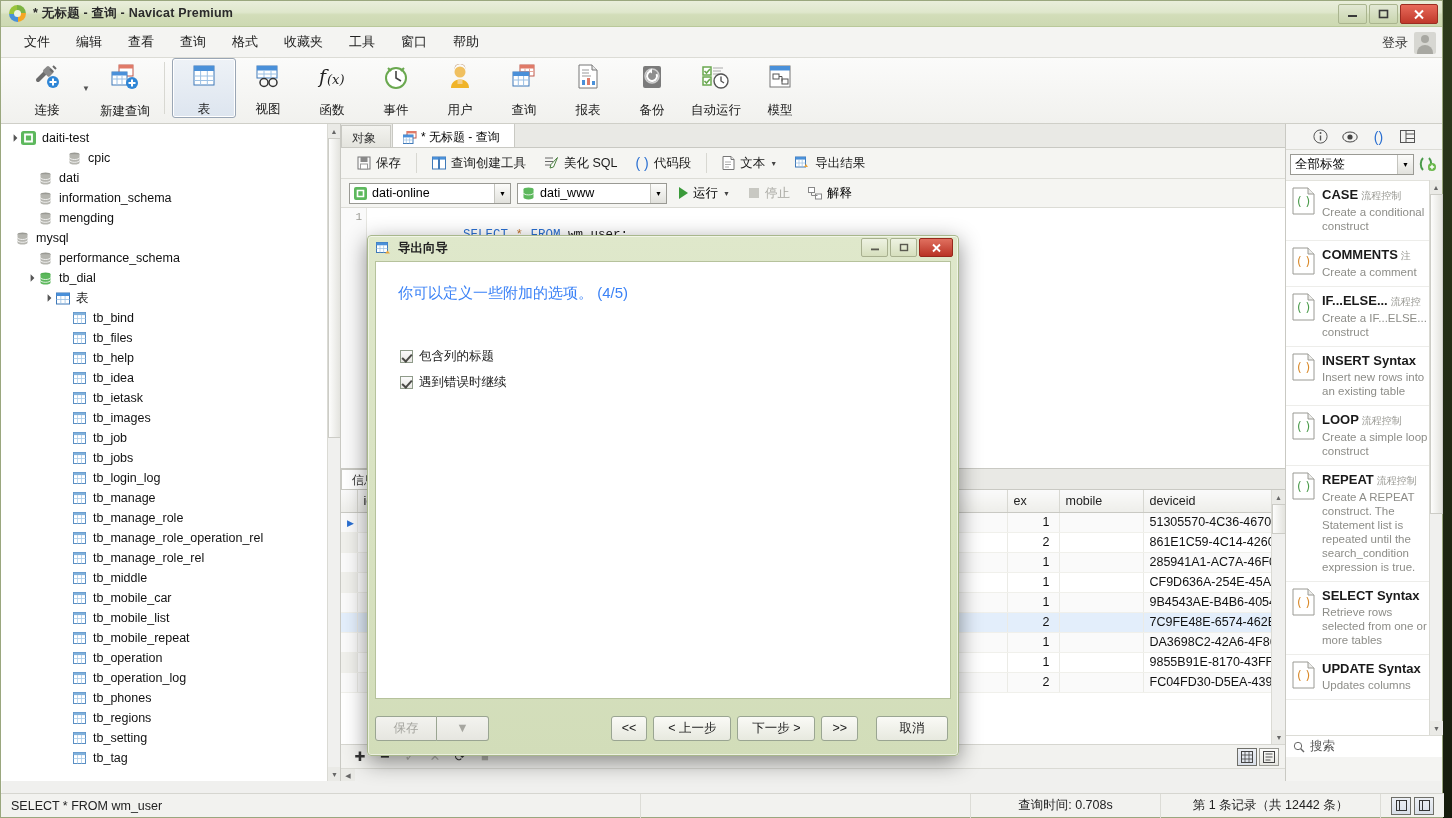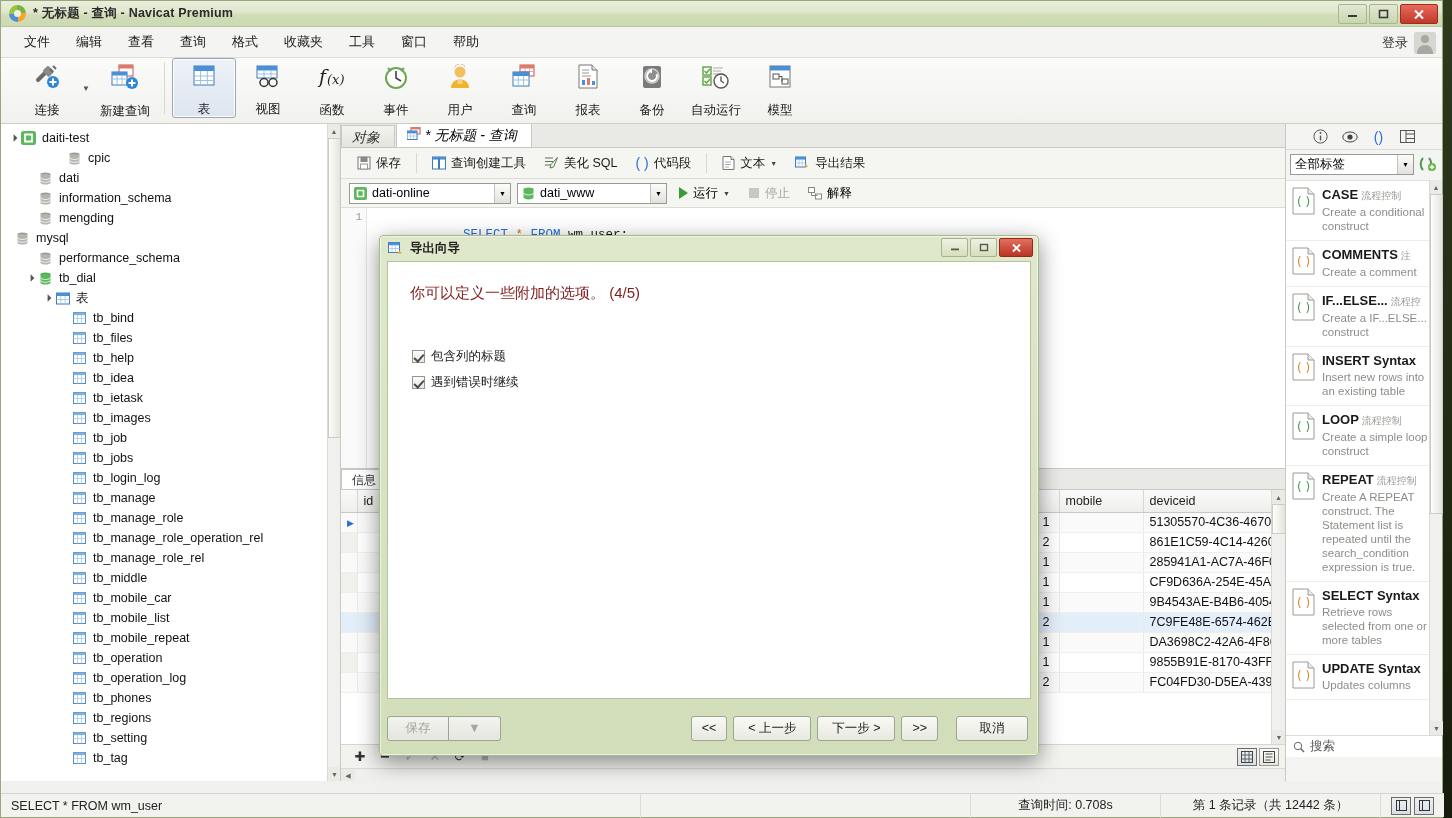--- a/index.html
+++ b/index.html
@@ -77,22 +77,22 @@
   .tnode .ic { width:17px; height:15px; margin-right:5px; flex:none; display:flex; align-items:center; justify-content:center; }
   .tnode .nm { color:#111; }
   .tree-scroll { position:absolute; right:0; top:0; width:13px; height:100%; background:#f0f0ee; border-left:1px solid #dadad4; }
   .ts-up, .ts-dn { height:14px; display:flex; align-items:center; justify-content:center; font-size:7px; color:#666; background:#eaeae6; }
   .ts-dn { position:absolute; bottom:0; width:13px; }
   .ts-thumb { position:absolute; top:14px; width:13px; height:300px; background:linear-gradient(90deg,#fdfdfc,#e3e3de);
     border:1px solid #ccccc6; }
 
   
   .obj-tabs { height:24px; background:#e9e9e5; display:flex; align-items:flex-end; border-bottom:1px solid #c9c9c3; }
-  .otab { height:22px; padding:3px 14px 0 10px; font-size:14px; background:linear-gradient(180deg,#f3f3ef,#e4e4de);
-    border:1px solid #c9c9c3; border-bottom:none; margin-right:1px; display:flex; gap:4px; cursor:default; color:#333;font-style:italic; }
+  .otab { height:22px; padding:3px 14px 0 10px; font-size:12px; background:linear-gradient(180deg,#f3f3ef,#e4e4de);
+    border:1px solid #c9c9c3; border-bottom:none; margin-right:1px; display:flex; align-items:center; gap:4px; cursor:default; color:#333; }
   .otab.active { background:#fff; height:24px; color:#000; }
   .otab .tic { width:14px; height:13px; display:inline-block; }
 
   
   .qbar { height:31px; background:#f5f5f2; border-bottom:1px solid #dcdcd6; display:flex; align-items:center; padding-left:8px; gap:2px; }
   .qbtn { display:flex; align-items:center; gap:5px; padding:3px 7px; font-size:12.5px; color:#1a1a1a; cursor:default; border:1px solid transparent; border-radius:2px; }
   .qsep { width:1px; height:20px; background:#d8d8d2; margin:0 5px; }
   .caret { font-size:7px; color:#444; }
 
   
@@ -162,33 +162,33 @@
     background:#fff; display:flex; align-items:center; gap:5px; padding-left:7px; font-size:12.5px; color:#555; }
 
   
   .statusbar { position:absolute; left:0; bottom:0; width:1443px; height:24px; background:#f2f2ef;
     border-top:1px solid #d6d6d0; display:flex; align-items:center; font-size:12.5px; }
   .sb-cell { height:24px; display:flex; align-items:center; padding:0 10px; border-right:1px solid #dcdcd6; color:#222; }
   .sb-sql { width:640px; }
   .sb-spacer { flex:1; border-right:1px solid #dcdcd6; height:24px; }
 
   
-  .dlg { position:absolute; left:378px; top:234px; width:660px; height:521px;
+  .dlg { position:absolute; left:366px; top:234px; width:592px; height:521px;
     background:linear-gradient(180deg,#dfe8cb,#d2ddb9);
     border:1px solid #a8b78c; border-radius:4px;
     box-shadow:0 6px 22px rgba(0,0,0,.45), 0 0 0 1px rgba(255,255,255,.55) inset; }
   .dlg-title { height:25px; display:flex; align-items:center; padding-left:8px; position:relative; }
   .dlg-title .dic { width:15px; height:14px; margin-right:7px; }
   .dlg-title .dtx { font-size:12.5px; font-weight:bold; color:#222; }
   .dlg-wbtns { position:absolute; right:5px; top:2px; display:flex; gap:2px; }
   .dlg-wb { width:27px; height:19px; border:1px solid #a8b08f; border-radius:2px;
     background:linear-gradient(180deg,#eef2e2,#d6dfbd); display:flex; align-items:center; justify-content:center; font-size:10px; color:#5a5a50; }
   .dlg-wb.close { width:34px; background:linear-gradient(180deg,#e0705f,#b93325); color:#fff; border-color:#97281c; font-weight:bold; }
   .dlg-body { position:absolute; left:7px; right:7px; top:25px; height:438px; background:#fff; border:1px solid #b6c29c; }
-  .dlg-heading { font-size:15px; color:#7f1d1d; padding:22px 0 0 22px; }
+  .dlg-heading { font-size:15px; color:#3b82f6; padding:22px 0 0 22px; }
   .dlg-opts { padding:40px 0 0 24px; }
   .optrow { display:flex; align-items:center; gap:6px; height:26px; font-size:12.5px; color:#1a1a1a; }
   .cbx-box { width:13px; height:13px; border:1px solid #8f9b8a; background:linear-gradient(180deg,#fbfbfb,#e8e8e4);
     position:relative; flex:none; }
   .cbx-box.checked::after { content:""; position:absolute; left:3px; top:1px; width:4px; height:8px;
     border:solid #4a4a46; border-width:0 2px 2px 0; transform:rotate(42deg); }
   .dlg-footer { position:absolute; left:7px; right:7px; bottom:7px; height:40px; display:flex; align-items:center; }
   .btn { height:25px; min-width:52px; padding:0 10px; border:1px solid #9aa592; border-radius:3px;
     background:linear-gradient(180deg,#fafaf6,#e7e9df); font-size:12.5px; color:#1a1a1a; cursor:default;
     display:flex; align-items:center; justify-content:center; }

